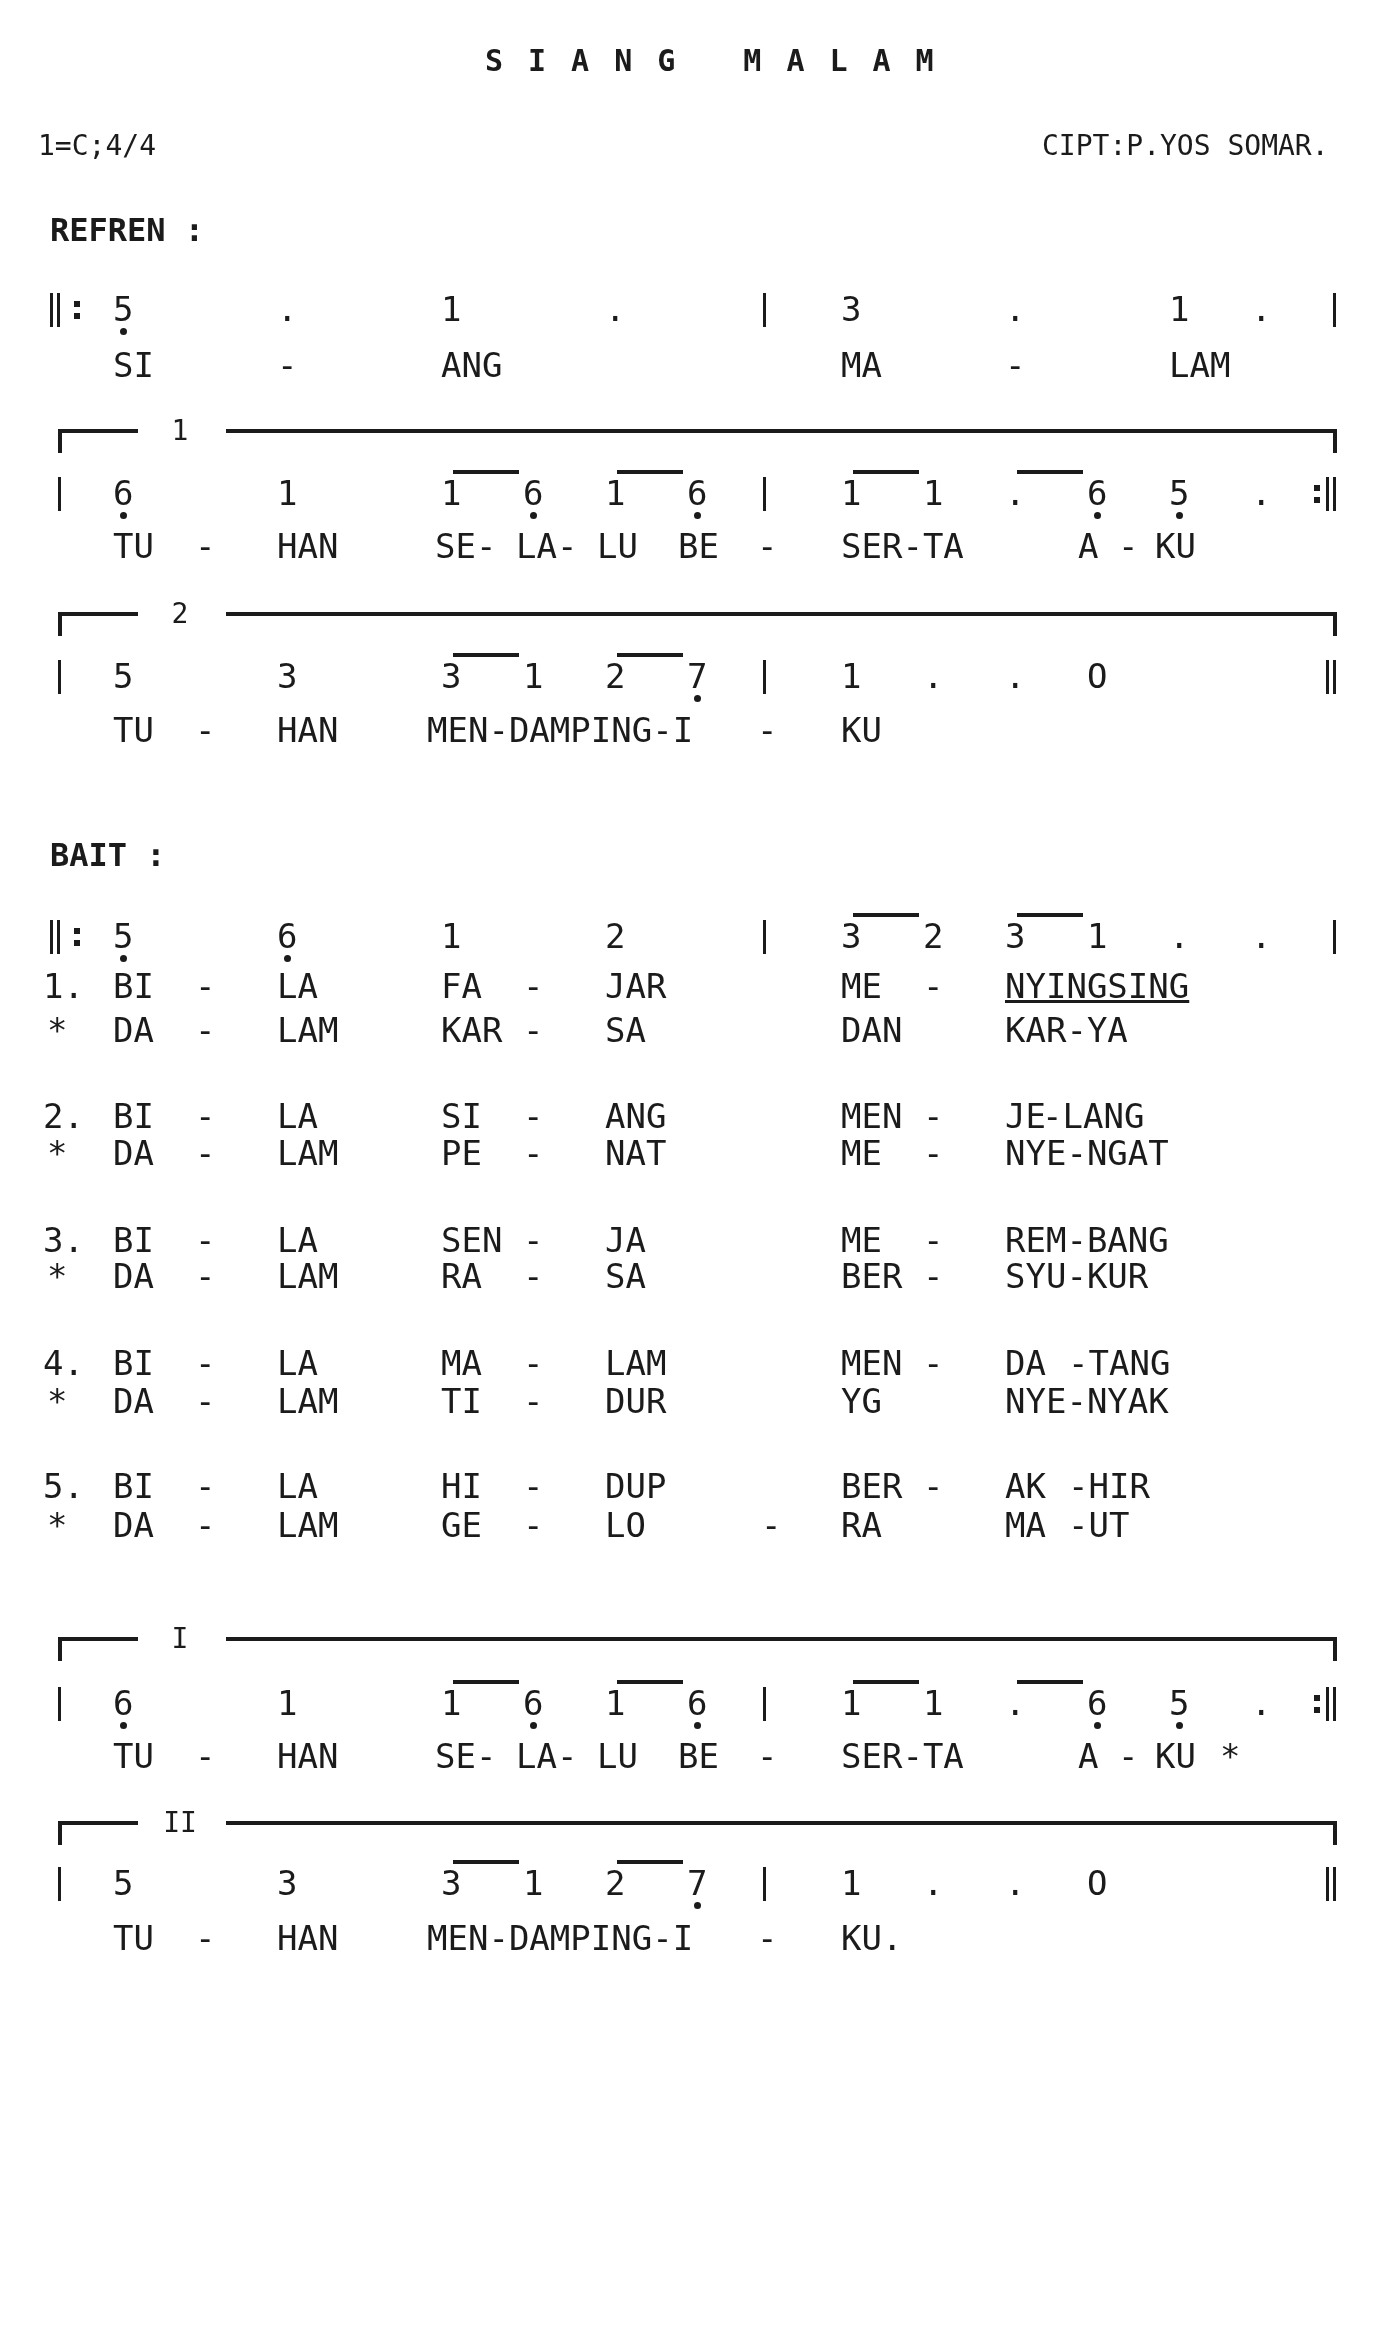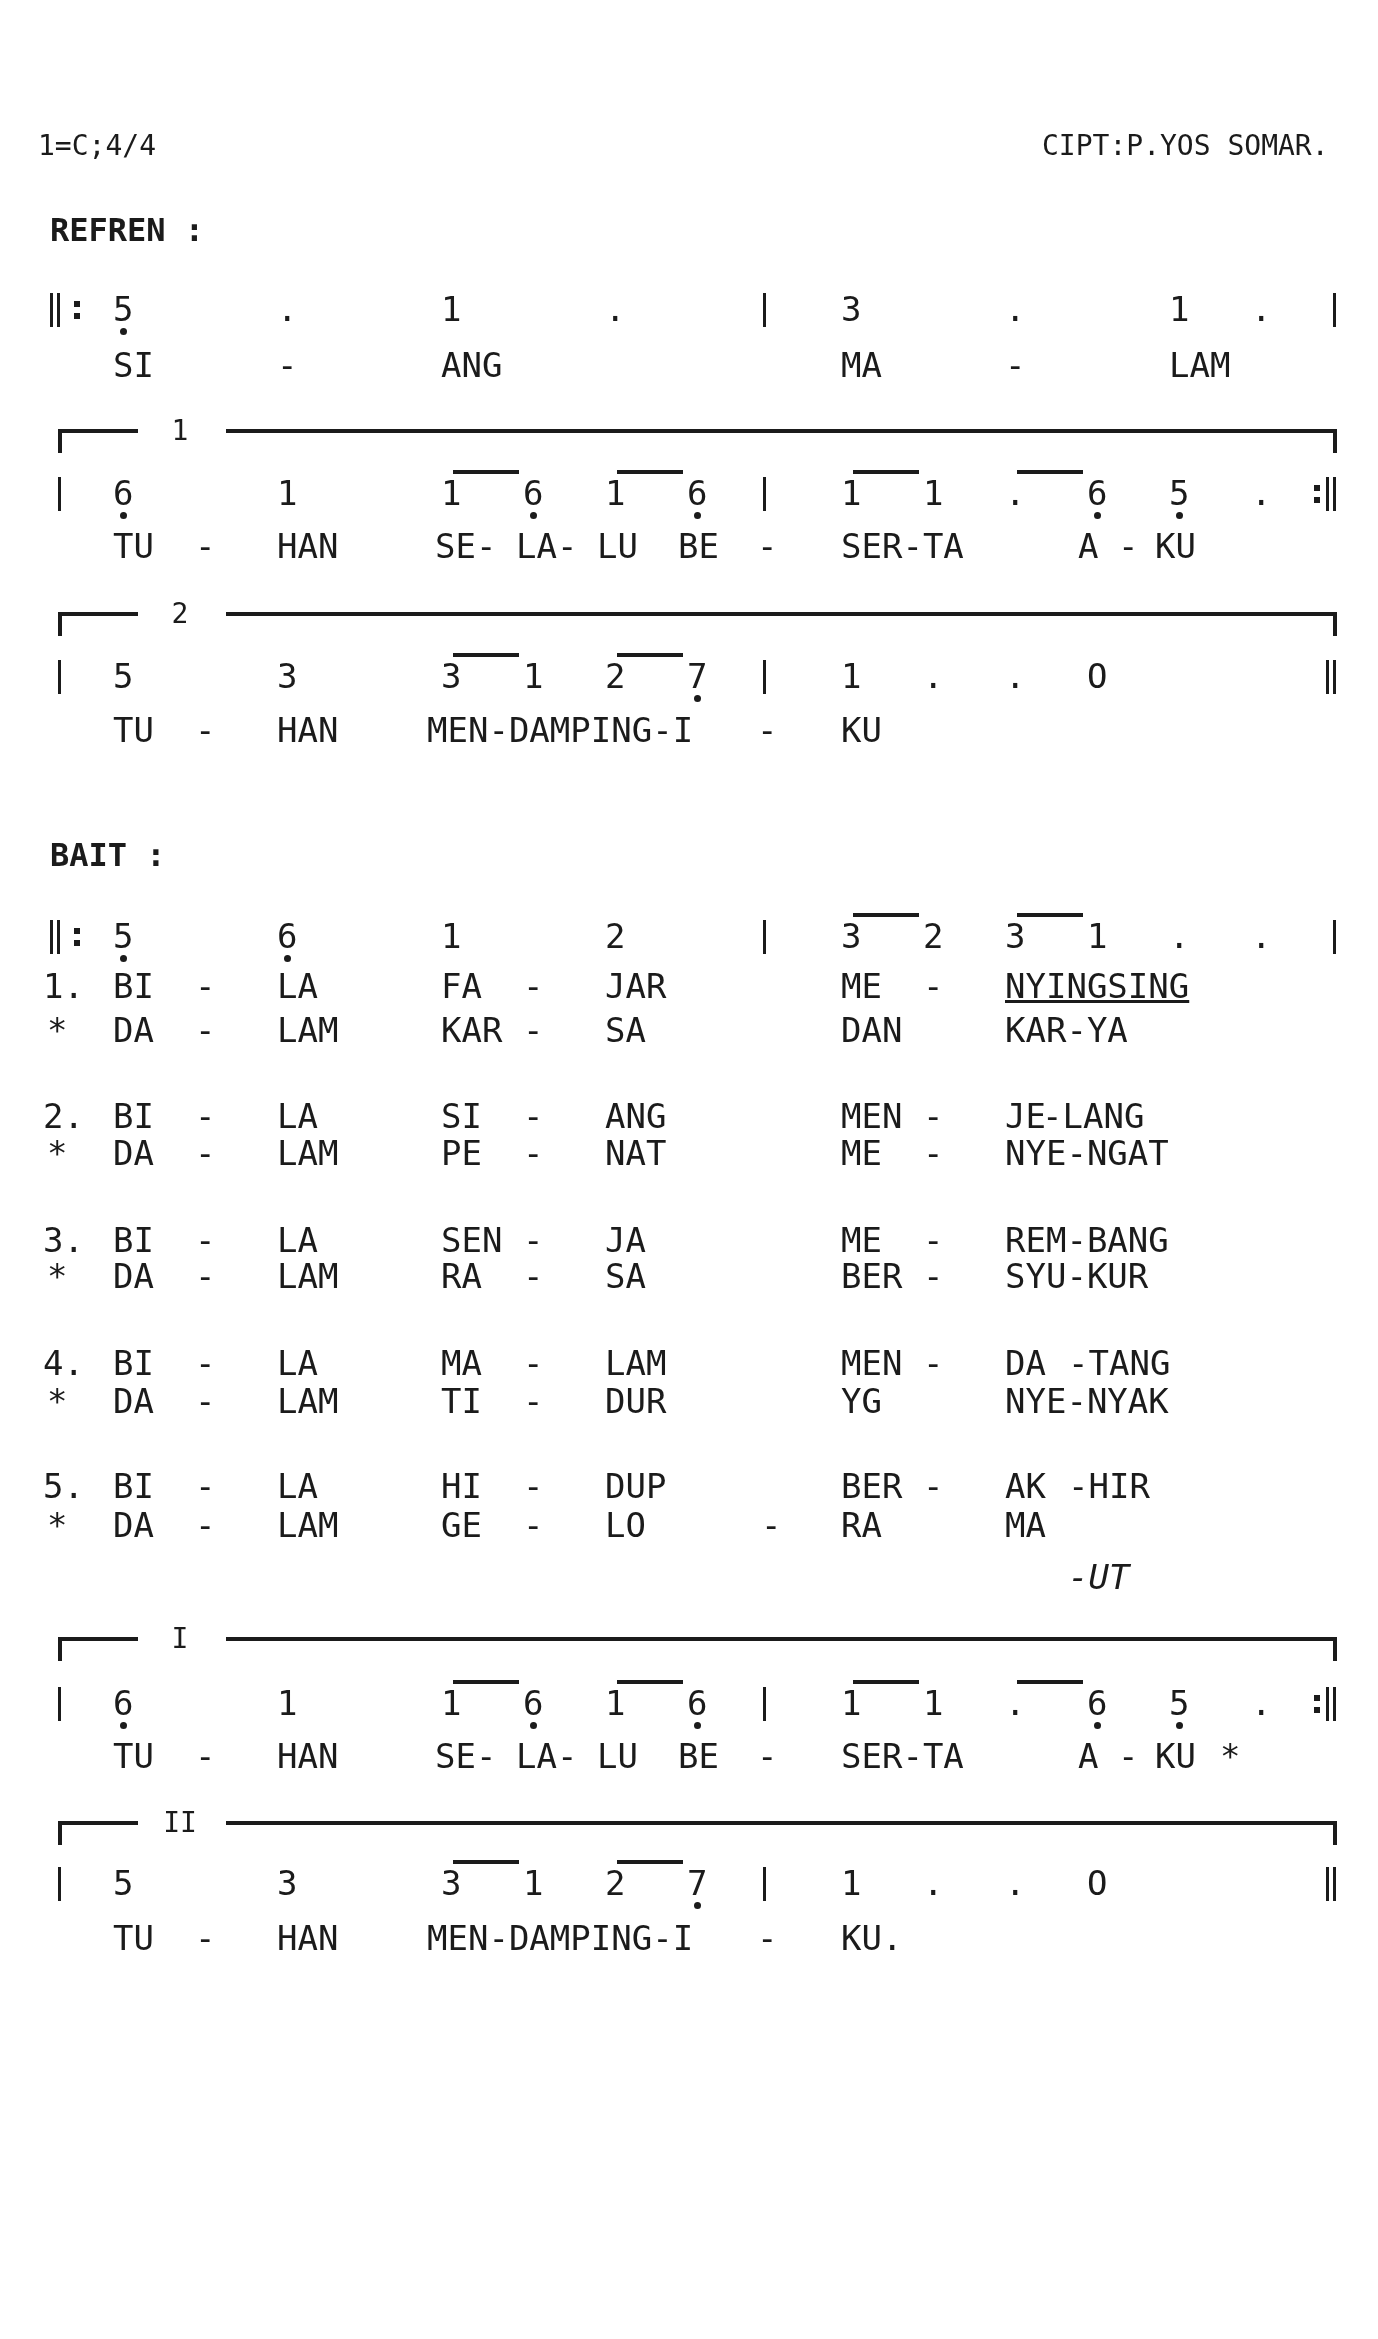--- a/index.html
+++ b/index.html
@@ -17,20 +17,21 @@
   .ovl{position:absolute;height:4px;background:#1b1b1b;}
   .brline{position:absolute;height:4px;background:#1b1b1b;}
   .brtick{position:absolute;width:4px;height:24px;background:#1b1b1b;}
   .brlabel{position:absolute;width:100px;text-align:center;font-size:28px;line-height:1;
            font-family:"DejaVu Sans Mono","Liberation Mono",monospace;}
 </style>
 </head>
 <body>
 
 <div class="page">
+  <div class="t title" style="left:485px;top:46px;">SIANG MALAM</div>
   <div class="t f28" style="left:38px;top:132px;">1=C;4/4</div>
   <div class="t f28" style="left:1042px;top:132px;">CIPT:P.YOS SOMAR.</div>
   <div class="t f32b" style="left:50px;top:214px;">REFREN :</div>
   <div class="t f32b" style="left:50px;top:839px;">BAIT :</div>
   <div id="music-layer">
       <div class="t f34" style="left: 113px; top: 292px;">5</div>
       <div class="odot" style="left: 120px; top: 328px;"></div>
       <div class="t f34" style="left: 277px; top: 292px;">.</div>
       <div class="t f34" style="left: 441px; top: 292px;">1</div>
       <div class="t f34" style="left: 605px; top: 292px;">.</div>
@@ -226,21 +227,21 @@
       <div class="t f34" style="left: 47px; top: 1508px;">*</div>
       <div class="t f34" style="left: 113px; top: 1508px;">DA</div>
       <div class="t f34" style="left: 195px; top: 1508px;">-</div>
       <div class="t f34" style="left: 277px; top: 1508px;">LAM</div>
       <div class="t f34" style="left: 441px; top: 1508px;">GE</div>
       <div class="t f34" style="left: 523px; top: 1508px;">-</div>
       <div class="t f34" style="left: 605px; top: 1508px;">LO</div>
       <div class="t f34" style="left: 761px; top: 1508px;">-</div>
       <div class="t f34" style="left: 841px; top: 1508px;">RA</div>
       <div class="t f34" style="left: 1005px; top: 1508px;">MA</div>
-      <div class="t f34" style="left: 1068px; top: 1560px; font-style: italic;">-UT</div>
+      <div class="t f34" style="left: 1068px; top: 1508px;">-UT</div>
       <div class="t f34" style="left: 113px; top: 1686px;">6</div>
       <div class="odot" style="left: 120px; top: 1722px;"></div>
       <div class="t f34" style="left: 277px; top: 1686px;">1</div>
       <div class="t f34" style="left: 441px; top: 1686px;">1</div>
       <div class="t f34" style="left: 523px; top: 1686px;">6</div>
       <div class="odot" style="left: 530px; top: 1722px;"></div>
       <div class="t f34" style="left: 605px; top: 1686px;">1</div>
       <div class="t f34" style="left: 687px; top: 1686px;">6</div>
       <div class="odot" style="left: 694px; top: 1722px;"></div>
       <div class="t f34" style="left: 841px; top: 1686px;">1</div>

